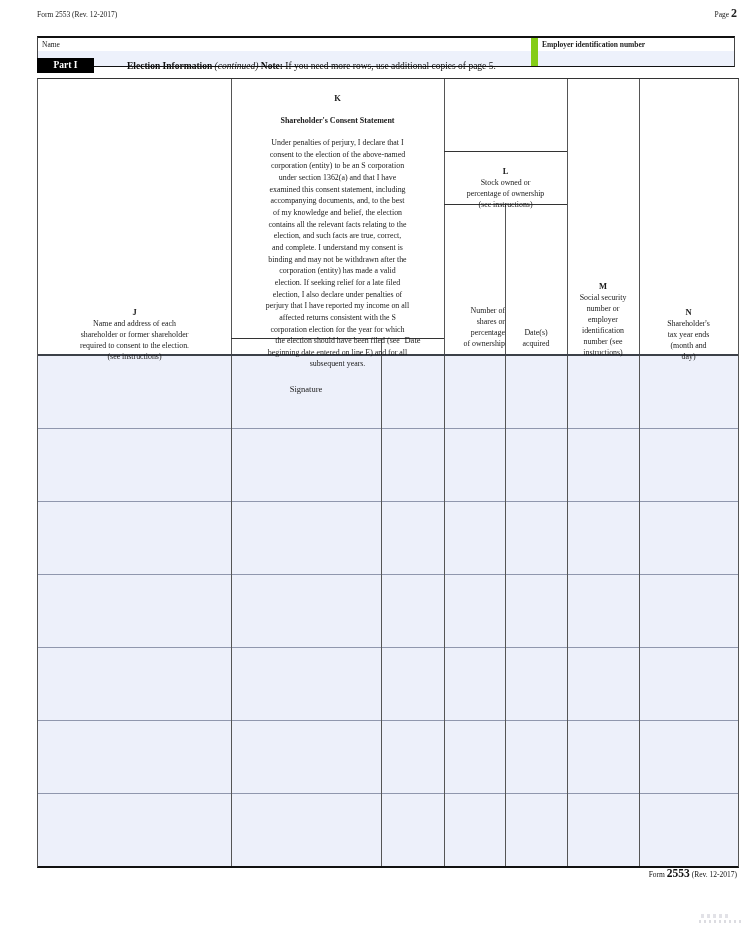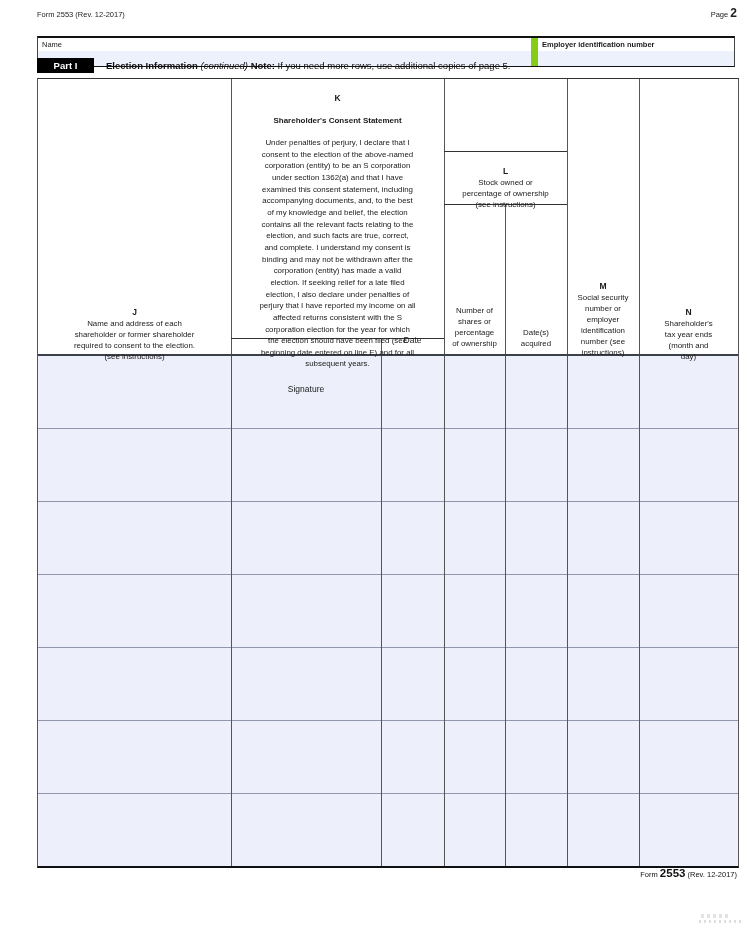--- a/index.html
+++ b/index.html
@@ -1,33 +1,33 @@
 <!DOCTYPE html>
 <html><head>
 <meta charset="utf-8">
 <style>
   html,body{margin:0;padding:0;background:#fff;}
   .page{position:relative;width:750px;height:933px;background:#ffffff;
-        font-family:Liberation Sans, sans-serif;color:#1a1a1a;overflow:hidden;}
+        font-family:Liberation Serif, serif;color:#1a1a1a;overflow:hidden;}
   .abs{position:absolute;}
   
   .top-form-id{left:37px;top:10px;font-size:7.5px;color:#222;}
   .top-page{right:13px;top:6px;font-size:7.5px;color:#222;}
   .top-page b{font-size:12px;}
   
   .name-row{left:37px;top:36px;width:698px;height:31px;border-top:2px solid #111;
             border-bottom:1px solid #111;border-left:1px solid #444;border-right:1px solid #444;
             display:flex;box-sizing:border-box;}
   .name-cell{position:relative;width:493px;height:100%;}
   .ein-cell{position:relative;flex:1;height:100%;border-left:7px solid #84cc16;}
   .fld-lbl{display:block;font-size:7.5px;padding:2px 0 0 4px;}
   .fld-lbl.bold{font-weight:bold;}
   .fld-fill{position:absolute;left:0;right:0;bottom:0;height:15px;background:#edf1fb;}
   
-  .part1{left:37px;top:58px;width:700px;height:15px;display:flex;align-items:center;}
+  .part1{left:37px;top:58px;width:700px;height:15px;display:flex;align-items:center;gap:21px;}
   .part1-badge{display:inline-block;width:57px;height:15px;background:#000;color:#fff;
                font-weight:bold;font-size:9.5px;text-align:center;line-height:15px;}
   .part1-title{margin-left:12px;font-size:9.5px;color:#111;white-space:nowrap;}
   
   .ftable{left:37px;top:78px;width:700px;height:787px;border-top:1px solid #333;
           border-left:1px solid #555;border-right:1px solid #555;border-bottom:2px solid #111;
           box-sizing:content-box;}
   .ftable .hline{position:absolute;background:#333;height:1px;}
   .ftable .vline{position:absolute;background:#555;width:1px;}
   .ftable .thickline{position:absolute;background:#3c4048;height:2px;}
@@ -186,21 +186,21 @@
 subsequent years.</span>
     </div>
     <div class="sublbl" style="left:193px;top:262px;width:150px;margin-top:43px;">Signature</div>
     <div class="sublbl" style="left:343px;top:256px;width:63px;">Date</div>
 
     <div class="htxt" style="left:406px;top:76px;width:123px;">
       <span class="hletter">L</span><span>Stock owned or
 percentage of ownership
 (see instructions)</span>
     </div>
-    <div class="htxt" style="left:406px;top:226px;width:61px;">Number of
+    <div class="htxt" style="left:406px;top:226px;width:61px;text-align:right;">Number of
 shares or
 percentage
 of ownership</div>
     <div class="htxt" style="left:467px;top:248px;width:62px;">Date(s)
 acquired</div>
 
     <div class="htxt" style="left:529px;top:191px;width:72px;">
       <span class="hletter">M</span><span>Social security
 number or
 employer

